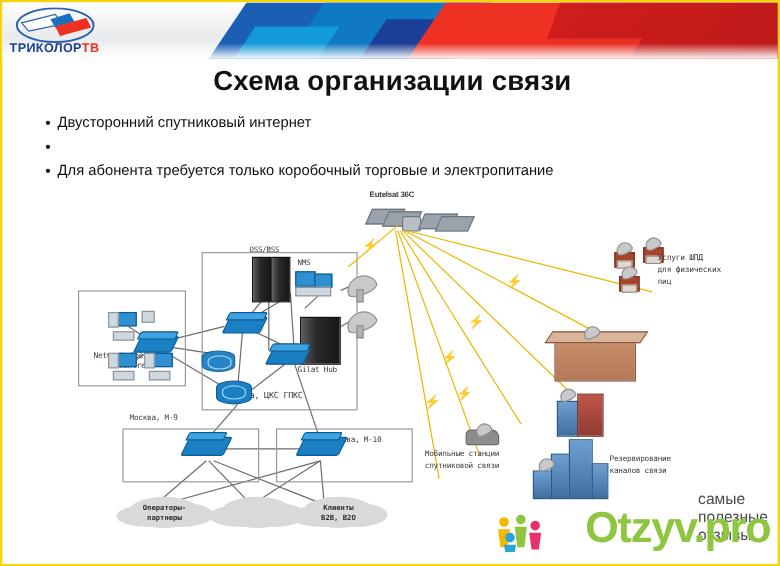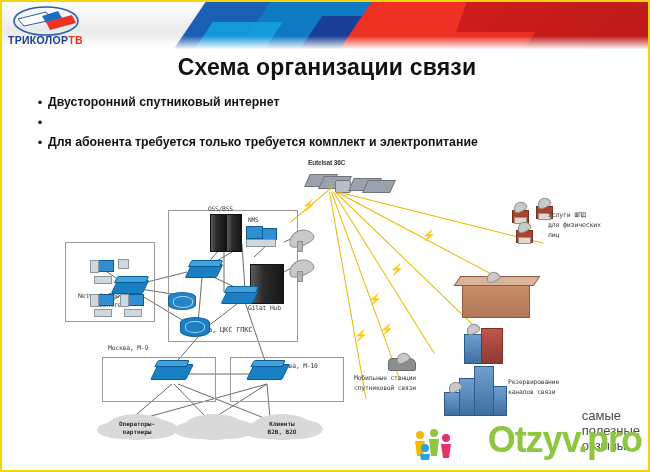--- a/index.html
+++ b/index.html
@@ -34,21 +34,21 @@
   .logo-text{position:absolute;left:2px;top:28px;font-size:10.5px;font-weight:bold;
              letter-spacing:.3px;color:#1b3f96;}
   .logo-text b{color:#ef3124;}
 
   
   .title{position:absolute;left:0;top:52px;width:650px;text-align:center;
          font-size:23px;font-weight:bold;color:#111;letter-spacing:.2px;}
   .bullets{position:absolute;left:30px;top:92px;width:600px;}
   .bullet{display:flex;align-items:flex-start;margin-bottom:3px;font-size:12.3px;color:#111;}
   .bullet .dot{width:16px;flex:0 0 16px;text-align:center;font-size:13px;line-height:17px;}
-  .bullet .btxt{line-height:17px;font-weight:bold;}
+  .bullet .btxt{line-height:17px;}
 
   
   .diagram{position:absolute;left:0;top:150px;width:650px;height:300px;}
   .dgbox{position:absolute;border:1px solid #9a9a9a;background:transparent;}
   .lbl{position:absolute;font-family:"DejaVu Sans Mono",monospace;color:#3b3b3b;
        letter-spacing:-.2px;white-space:pre;line-height:9px;}
 
   
   .sw{position:absolute;width:30px;height:12px;background:#1b7fc4;
       border:1px solid #0d5c93;border-radius:2px;transform:skewX(-26deg);}
@@ -138,21 +138,21 @@
   <div class="bullets">
     <div class="bullet">
       <span class="dot">•</span>
       <span class="btxt">Двусторонний спутниковый интернет</span>
     </div>
     <div class="bullet">
       <span class="dot">•</span>
     </div>
     <div class="bullet">
       <span class="dot">•</span>
-      <span class="btxt">Для абонента требуется только требуется комплект и электропитание</span>
+      <span class="btxt">Для абонента требуется только коробочный торговые и электропитание</span>
     </div>
   </div>
 
   <div class="diagram">
 
     <svg width="650" height="300" style="position:absolute;left:0;top:0;">
       <g stroke="#6b6b6b" stroke-width="1" fill="none">
         <line x1="125" y1="135" x2="185" y2="120"></line>
         <line x1="125" y1="135" x2="190" y2="145"></line>
         <line x1="125" y1="135" x2="192" y2="175"></line>

